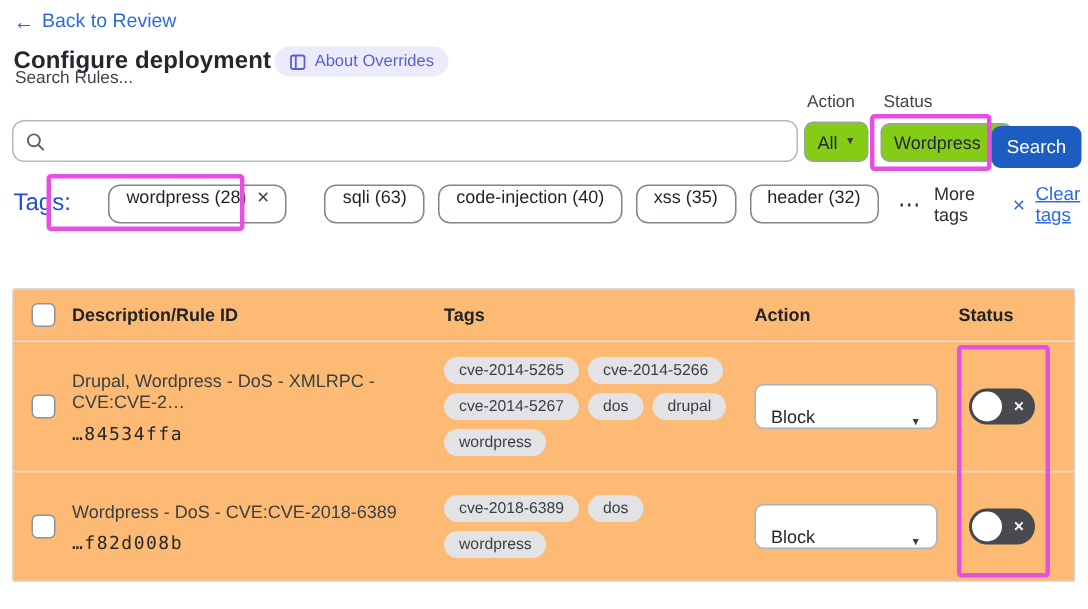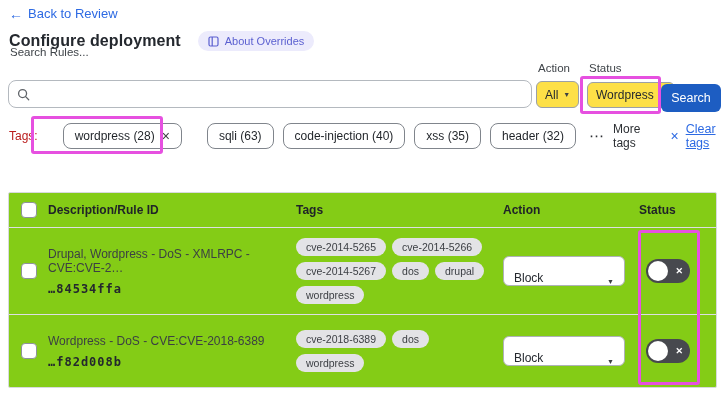--- a/index.html
+++ b/index.html
@@ -4,75 +4,75 @@
 <style>
   * { margin:0; padding:0; box-sizing:border-box; }
   html,body { background:#fff; }
   body { font-family:"Liberation Sans", sans-serif; }
   .page { position:relative; width:725px; height:406px; background:#fff; overflow:hidden; }
 
   
   .back-link { position:absolute; left:9px; top:6px; display:flex; align-items:center; gap:5px;
     color:#2d6ae3; font-size:13px; text-decoration:none; cursor:pointer; }
   .back-arrow { font-size:14px; line-height:1; }
-  .title-row { position:absolute; left:9px; top:31px; display:flex; align-items:center; gap:17px; }
+  .title-row { position:absolute; left:9px; top:31px; display:flex; align-items:center; gap:2px; }
   .page-title { font-size:16px; font-weight:700; color:#24282e; letter-spacing:.1px; }
   .about-badge { display:inline-flex; align-items:center; gap:6px; background:#ecebfc; color:#5a5fd0;
     font-size:11px; border-radius:10px; padding:4px 10px; cursor:pointer; }
 
   
   .field-label { position:absolute; font-size:11.5px; color:#3f4449; }
   .search-wrap { position:absolute; left:8px; top:80px; width:524px; height:28px; border:1px solid #b4b9bf;
     border-radius:8px; display:flex; align-items:center; padding:0 8px; background:#fff; }
   .search-wrap input { border:none; outline:none; flex:1; font-size:12px; margin-left:6px;
     font-family:"Liberation Sans", sans-serif; }
-  .dropdown { position:absolute; height:27px; border:1px solid #9ba0a7; border-radius:6px; background:#fde047;
+  .dropdown { position:absolute; height:27px; border:1px solid #9ba0a7; border-radius:6px; background:#84cc16;
     display:flex; align-items:center; justify-content:center; gap:5px; font-size:12px; color:#24282e;
     cursor:pointer; padding:0 8px; }
   .dd-arrow { font-size:7px; color:#3c4043; }
   .action-dd { left:536px; top:81px; }
   .status-dd { left:587px; top:82px; height:26px; }
   .search-btn { position:absolute; left:661px; top:84px; width:60px; height:28px; background:#1d5dc2;
     color:#fff; font-size:12.5px; border:none; border-radius:6px; cursor:pointer;
     font-family:"Liberation Sans", sans-serif; }
 
   
   .tags-bar { position:absolute; left:9px; top:122px; display:flex; align-items:center; }
-  .tags-label { font-size:12px; color:#b91c1c; margin-right:25px; }
+  .tags-label { font-size:16px; color:#1d4ed8; margin-right:25px; }
   .tag-btn { height:26px; border:1px solid #80858c; border-radius:8px; background:#fff; display:inline-flex;
-    align-items:center; gap:7px; padding:0 11px; font-size:12px; color:#1f2328; cursor:pointer; white-space:nowrap; }
+    gap:7px; padding:0 11px; font-size:12px; color:#1f2328; cursor:pointer; white-space:nowrap; }
   .tag-btn .tag-x { font-size:14px; color:#3c4043; line-height:1; cursor:pointer; }
   .active-tag { margin-right:16px; }
   .tag-btn + .tag-btn { margin-left:9px; }
   .more-tags { display:inline-flex; align-items:center; gap:8px; font-size:12px; color:#2c2f33;
     margin-left:13px; cursor:pointer; }
   .more-dots { font-size:15px; letter-spacing:1px; color:#2c2f33; }
   .clear-tags { display:inline-flex; align-items:center; gap:7px; margin-left:23px; color:#2d6ae3;
     font-size:12.5px; cursor:pointer; }
   .clear-tags .clear-x { font-size:14px; text-decoration:none; }
   .clear-tags .clear-txt { text-decoration:underline; }
 
   
   .rules-table { position:absolute; left:8px; top:192px; width:709px; height:196px;
-    border:1px solid #d7dadd; border-radius:2px; background:#84cc16; display:flex; flex-direction:column; }
+    border:1px solid #d7dadd; border-radius:2px; background:#fdba74; display:flex; flex-direction:column; }
   .t-row { display:flex; align-items:stretch; }
   .t-head { height:35px; border-bottom:1px solid #dcdfe2; align-items:center; }
   .t-head .cell { font-size:12px; font-weight:700; color:#202428; }
   .row-1 { height:87px; border-bottom:1px solid #dcdfe2; }
   .row-2 { height:72px; }
   .cell { display:flex; align-items:center; }
   .col-check { width:39px; padding-left:12px; }
   .col-desc { width:248px; }
   .col-tags { width:207px; }
   .col-action { width:136px; }
   .col-status { flex:1; }
   .checkbox { width:16px; height:16px; border:1.5px solid #8d939a; border-radius:4px; background:#fff; cursor:pointer; }
   .desc-stack { display:flex; flex-direction:column; justify-content:center; gap:7px; }
   .desc-line { font-size:12px; color:#3c4043; }
-  .rule-id { font-size:12px; color:#24282e; font-family:"DejaVu Sans Mono", monospace; letter-spacing:1px;font-weight:bold; }
+  .rule-id { font-size:12px; color:#24282e; font-family:"DejaVu Sans Mono", monospace; letter-spacing:1px; }
   .pill-wrap { display:flex; flex-wrap:wrap; gap:6px 6px; align-content:center; padding-right:10px; }
   .pill { background:#e3e3e6; color:#3b3e43; font-size:10.5px; border-radius:10px; padding:3px 10px; white-space:nowrap; }
   .select-box { width:122px; height:30px; border:1px solid #aeb2b8; border-radius:6px; background:#fff;
     display:flex; align-items:flex-end; justify-content:space-between; padding:0 10px; font-size:12px;
     color:#24282e; cursor:pointer; }
   .toggle { width:44px; height:24px; background:#47494e; border-radius:12px; position:relative;
     cursor:pointer; margin-left:7px; }
   .toggle .knob { position:absolute; left:2px; top:2px; width:20px; height:20px; border-radius:50%; background:#fff; }
   .toggle .tog-x { position:absolute; right:7px; top:50%; transform:translateY(-50%); color:#fff;
     font-size:9px; font-weight:700; }

